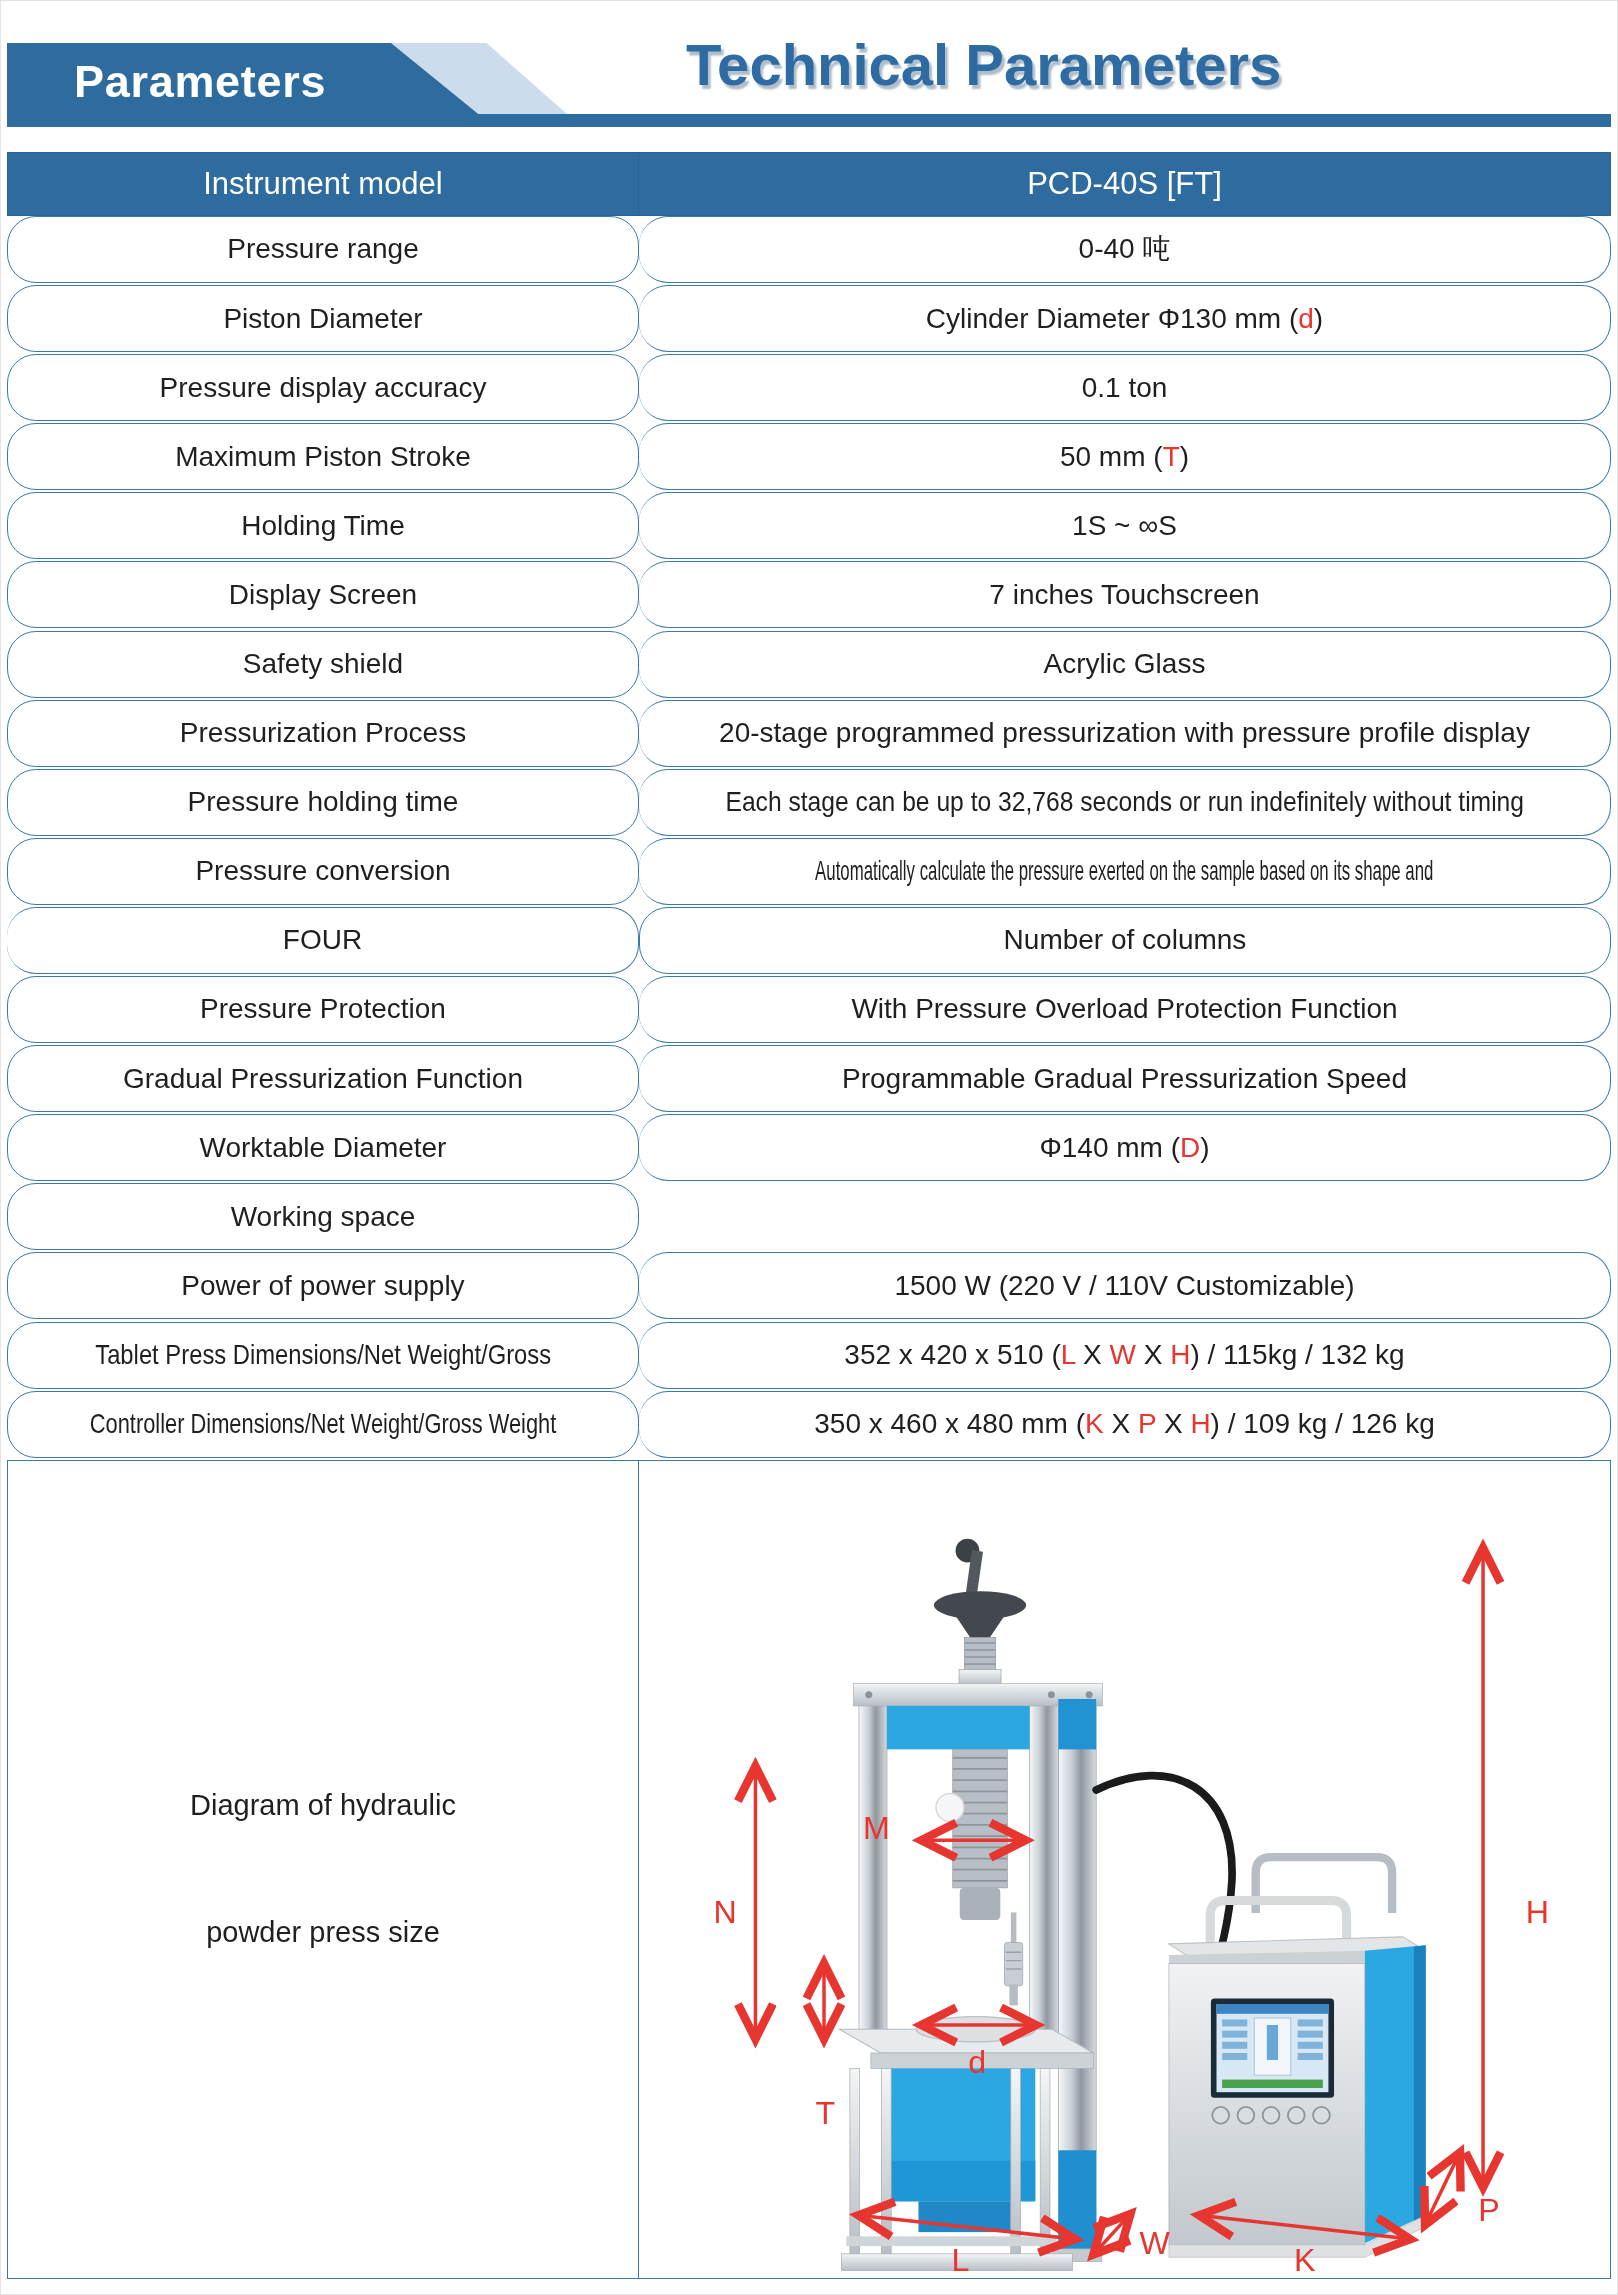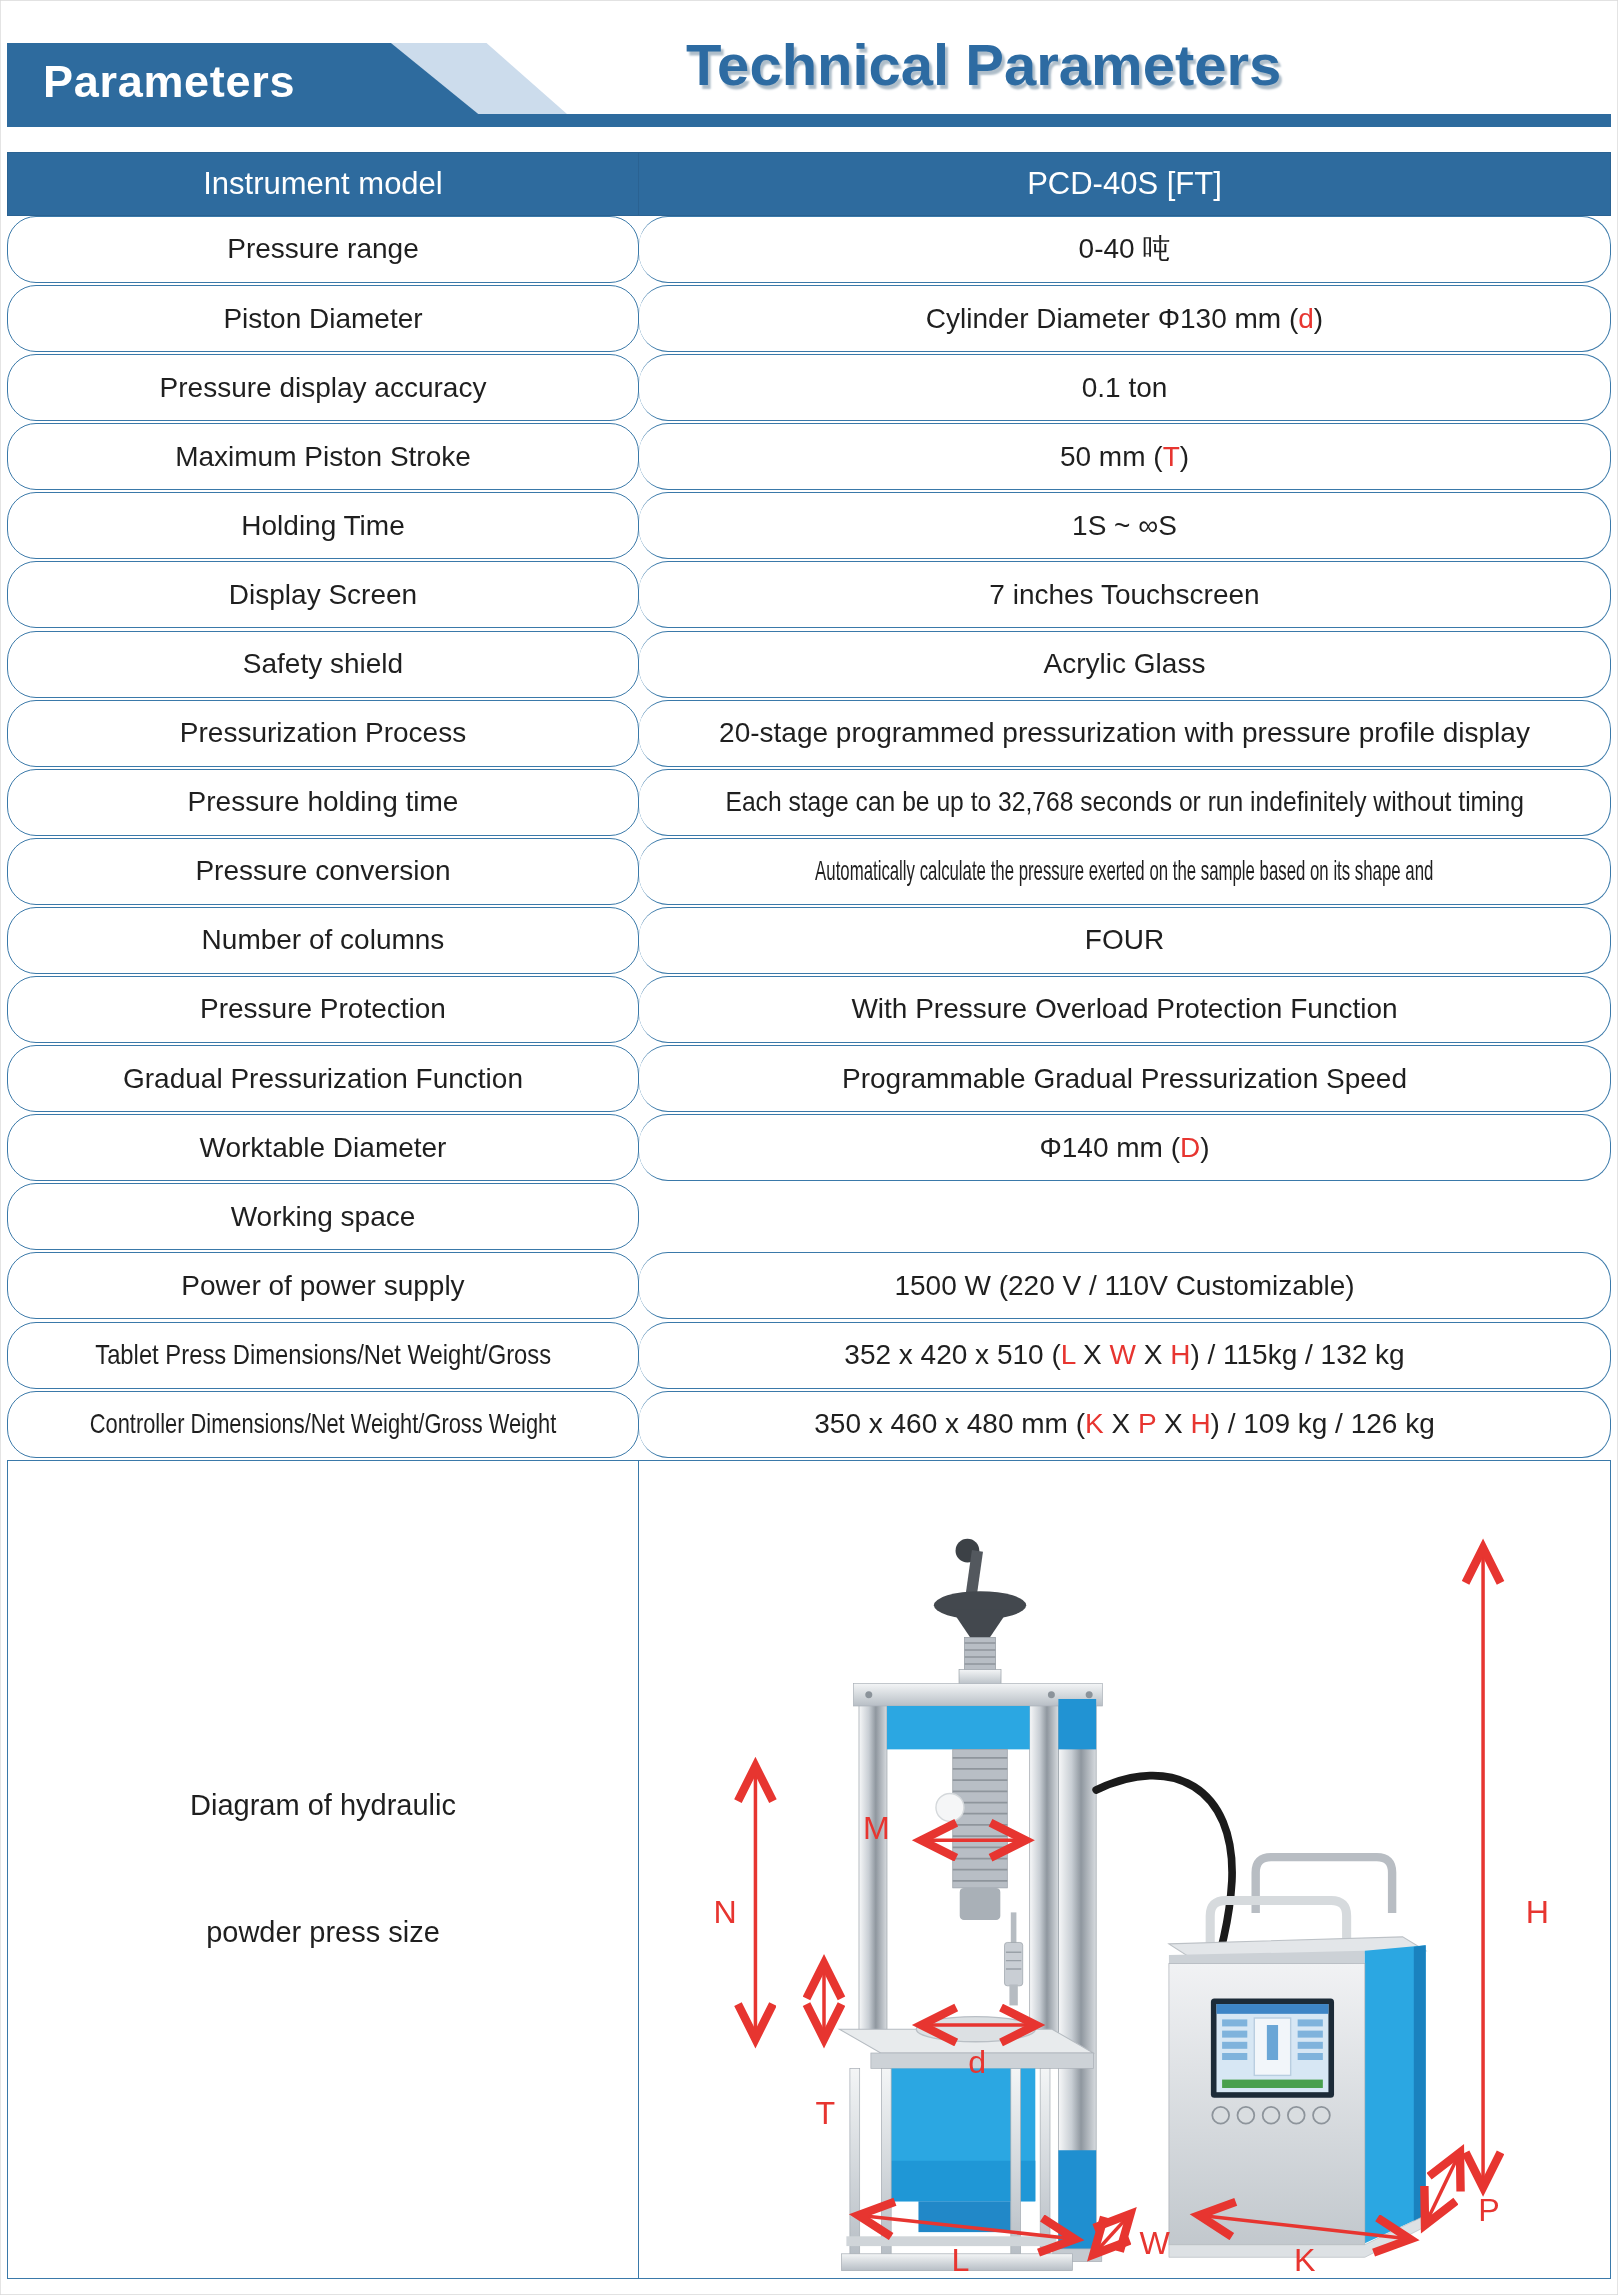--- a/index.html
+++ b/index.html
@@ -24,21 +24,21 @@
     clip-path:polygon(44% 0, 75% 0, 100% 100%, 66% 100%);
   }
   .badge{
     position:absolute;left:7px;top:43px;width:486px;height:83px;
     background:var(--accent);
     clip-path:polygon(0 0, 79% 0, 100% 100%, 0 100%);
     display:flex;align-items:center;
   }
   .badge-label{
     color:#ffffff;font-size:45px;font-weight:bold;letter-spacing:0.7px;
-    padding-left:36px;padding-bottom:4.2px;
+    padding-left:67px;padding-bottom:4.2px;
   }
   .header-bar{
     position:absolute;left:7px;right:7px;top:114px;height:12.6px;
     background:var(--accent);
   }
   .page-title{
     position:absolute;left:686px;top:31px;width:714px;
     font-size:58px;font-weight:bold;color:#2d6ba2;letter-spacing:0px;
     text-shadow:2.8px 3.5px 2.1px #aebdc9;
   }
@@ -191,25 +191,25 @@
   <div class="t-row data-row">
     <div class="t-cell label-cell">
       <span class="cell-text row-label">Pressure conversion</span>
     </div>
     <div class="t-cell value-cell">
       <span class="cell-text row-value" style="transform: scaleX(0.6);"><span>Automatically calculate the pressure exerted on the sample based on its shape and</span></span>
     </div>
   </div>
 
   <div class="t-row data-row">
+    <div class="t-cell value-cell">
+      <span class="cell-text row-value"><span>FOUR</span></span>
+    </div>
     <div class="t-cell label-cell">
       <span class="cell-text row-label">Number of columns</span>
-    </div>
-    <div class="t-cell value-cell">
-      <span class="cell-text row-value"><span>FOUR</span></span>
     </div>
   </div>
 
   <div class="t-row data-row">
     <div class="t-cell label-cell">
       <span class="cell-text row-label">Pressure Protection</span>
     </div>
     <div class="t-cell value-cell">
       <span class="cell-text row-value"><span>With Pressure Overload Protection Function</span></span>
     </div>

